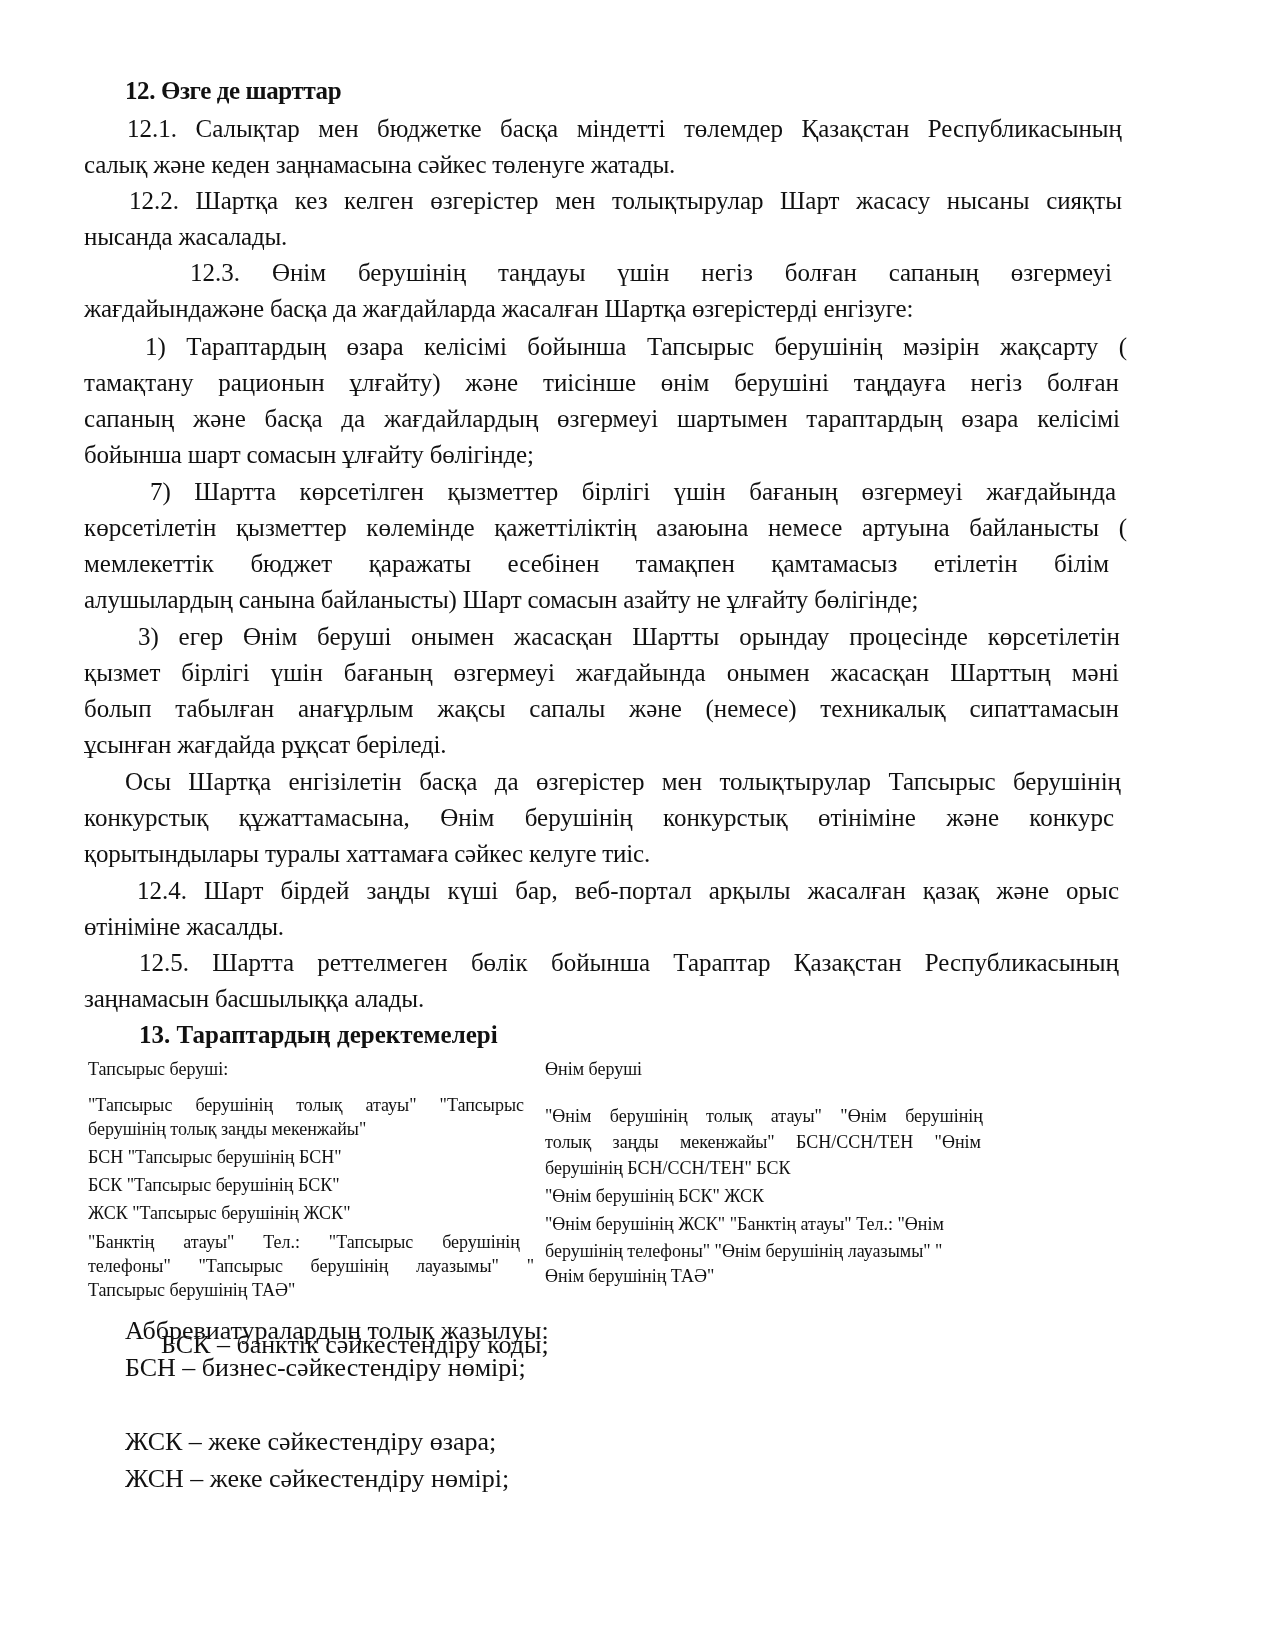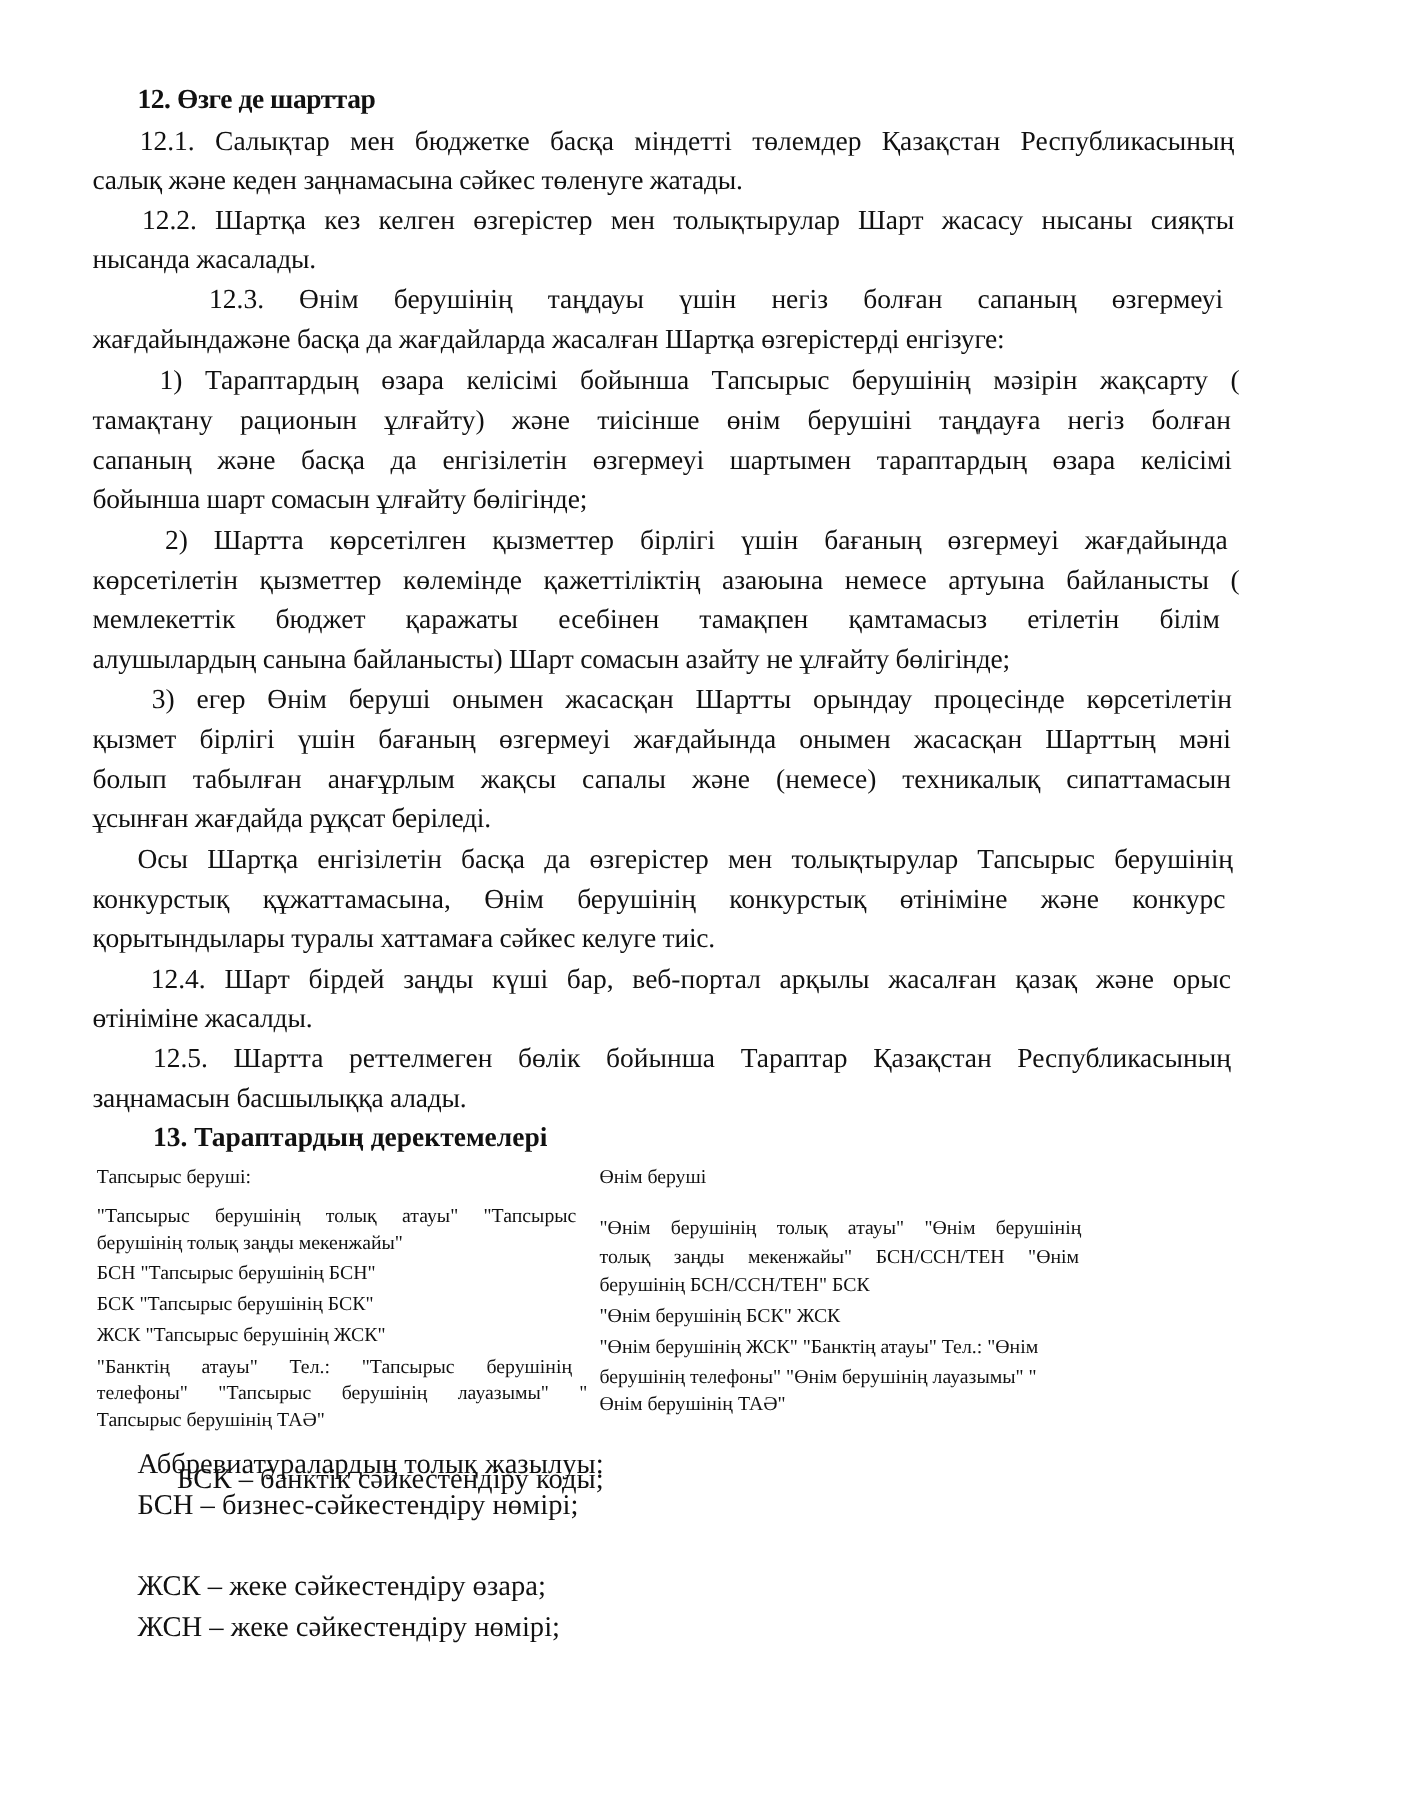--- a/index.html
+++ b/index.html
@@ -82,24 +82,24 @@
   <div class="line" style="left:84px; top:150px;">салық және кеден заңнамасына сәйкес төленуге жатады.</div>
 
   <div class="just" style="left:129px; top:186px; width:993px;">12.2. Шартқа кез келген өзгерістер мен толықтырулар Шарт жасасу нысаны сияқты</div>
   <div class="line" style="left:84px; top:222px;">нысанда жасалады.</div>
 
   <div class="just" style="left:190px; top:258px; width:922px;">12.3. Өнім берушінің таңдауы үшін негіз болған сапаның өзгермеуі</div>
   <div class="line" style="left:84px; top:294px;">жағдайындажәне басқа да жағдайларда жасалған Шартқа өзгерістерді енгізуге:</div>
 
   <div class="just" style="left:145px; top:332px; width:982px;">1) Тараптардың өзара келісімі бойынша Тапсырыс берушінің мәзірін жақсарту (</div>
   <div class="just" style="left:84px; top:368px; width:1035px;">тамақтану рационын ұлғайту) және тиісінше өнім берушіні таңдауға негіз болған</div>
-  <div class="just" style="left:84px; top:404px; width:1036px;">сапаның және басқа да енгізілетін өзгермеуі шартымен тараптардың өзара келісімі</div>
+  <div class="just" style="left:84px; top:404px; width:1036px;">сапаның және басқа да жағдайлардың өзгермеуі шартымен тараптардың өзара келісімі</div>
   <div class="line" style="left:84px; top:440px;">бойынша шарт сомасын ұлғайту бөлігінде;</div>
 
-  <div class="just" style="left:150px; top:477px; width:966px;">2) Шартта көрсетілген қызметтер бірлігі үшін бағаның өзгермеуі жағдайында</div>
+  <div class="just" style="left:150px; top:477px; width:966px;">7) Шартта көрсетілген қызметтер бірлігі үшін бағаның өзгермеуі жағдайында</div>
   <div class="just" style="left:84px; top:513px; width:1043px;">көрсетілетін қызметтер көлемінде қажеттіліктің азаюына немесе артуына байланысты (</div>
   <div class="just" style="left:84px; top:549px; width:1025px;">мемлекеттік бюджет қаражаты есебінен тамақпен қамтамасыз етілетін білім</div>
   <div class="line" style="left:84px; top:585px;">алушылардың санына байланысты) Шарт сомасын азайту не ұлғайту бөлігінде;</div>
 
   <div class="just" style="left:138px; top:622px; width:982px;">3) егер Өнім беруші онымен жасасқан Шартты орындау процесінде көрсетілетін</div>
   <div class="just" style="left:84px; top:658px; width:1035px;">қызмет бірлігі үшін бағаның өзгермеуі жағдайында онымен жасасқан Шарттың мәні</div>
   <div class="just" style="left:84px; top:694px; width:1035px;">болып табылған анағұрлым жақсы сапалы және (немесе) техникалық сипаттамасын</div>
   <div class="line" style="left:84px; top:730px;">ұсынған жағдайда рұқсат беріледі.</div>
 
   <div class="just" style="left:84px; top:803px; width:1030px;">конкурстық құжаттамасына, Өнім берушінің конкурстық өтініміне және конкурс</div>

